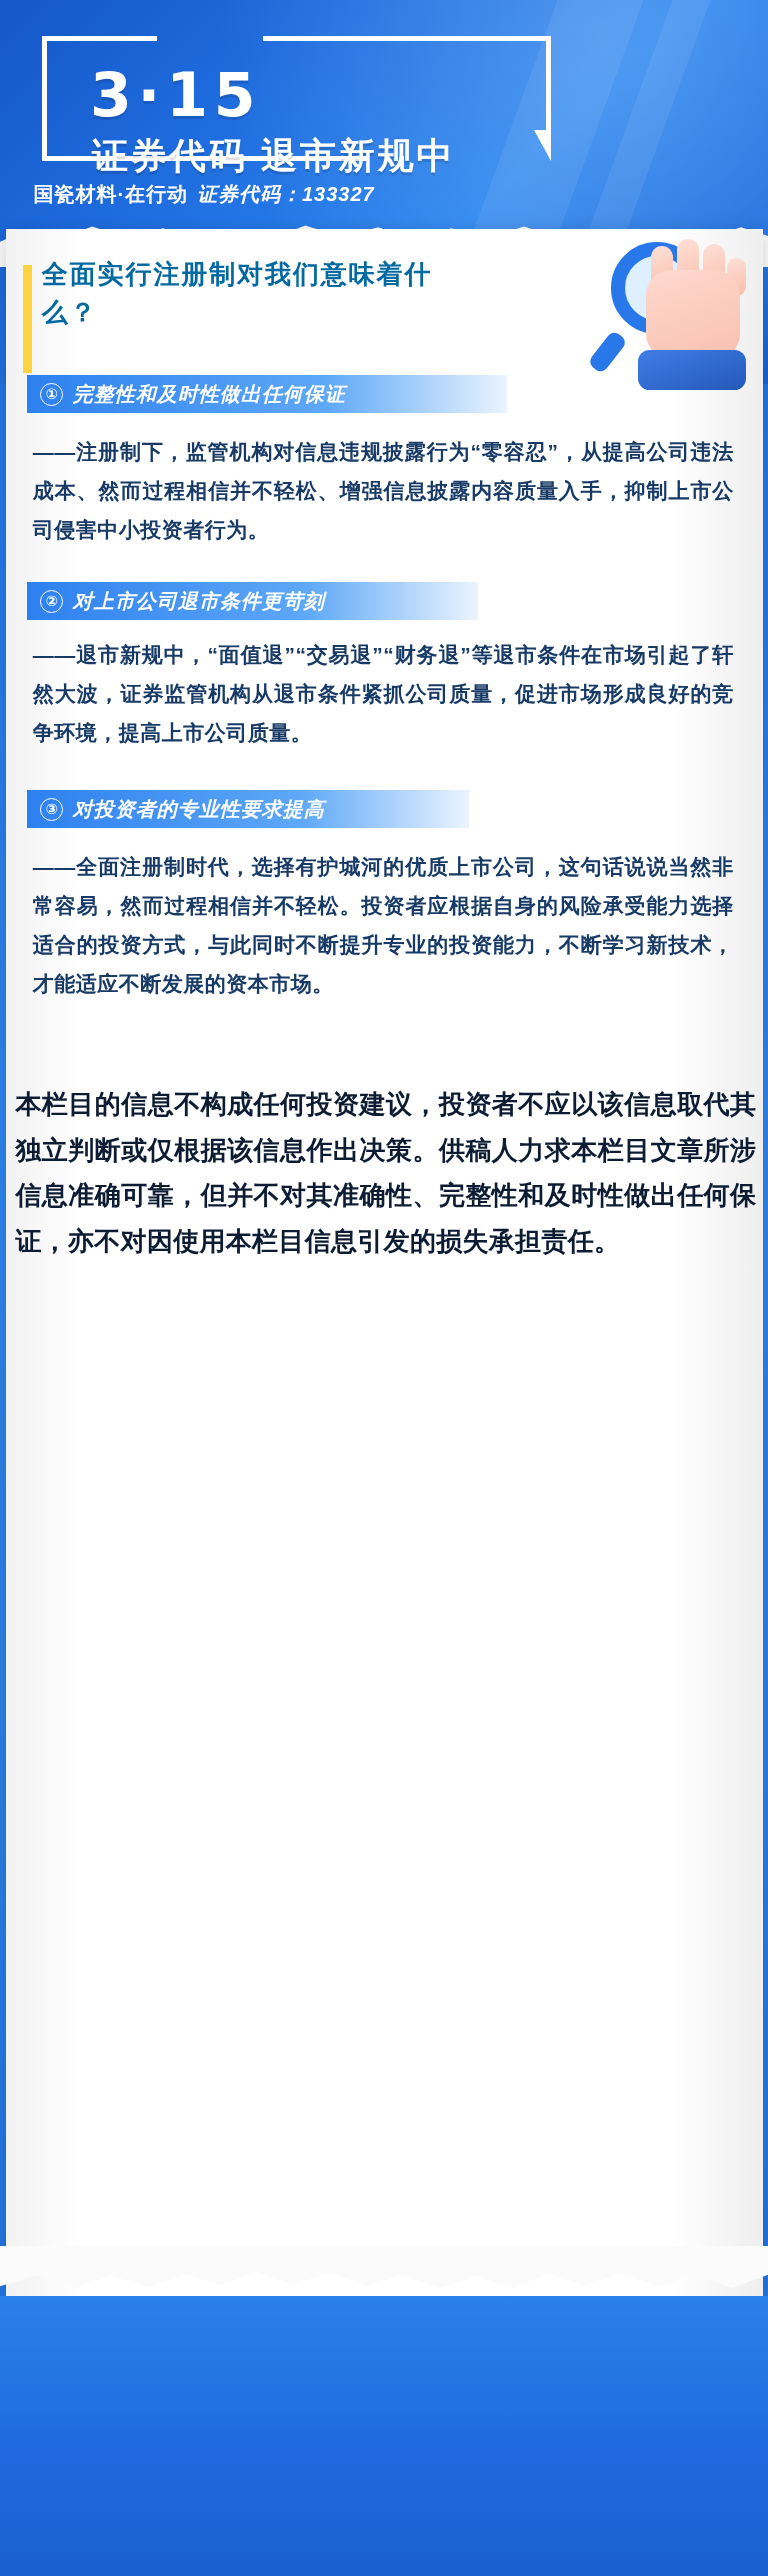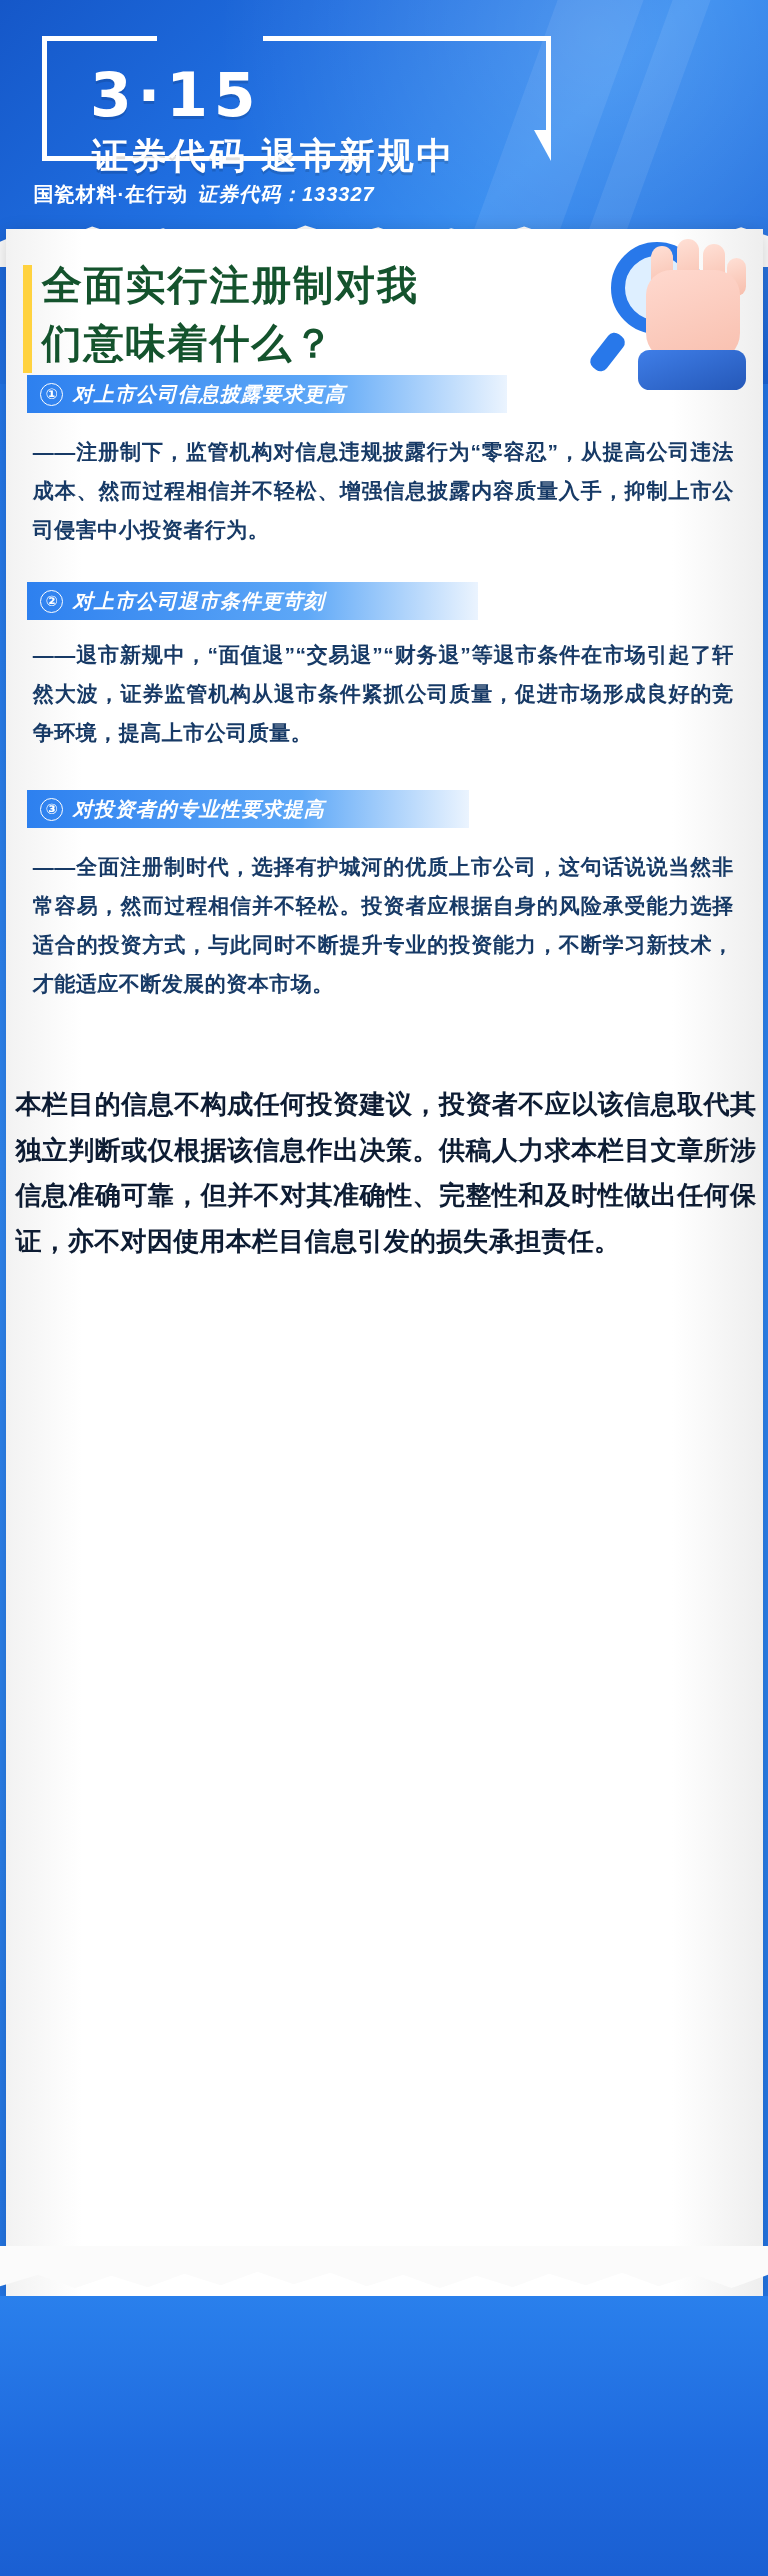--- a/index.html
+++ b/index.html
@@ -160,23 +160,23 @@
     width: 8.6px;
     height: 108px;
     background: #ffd23f;
   }
 
   .sec-heading {
     position: absolute;
     left: 36px;
     top: 27px;
     width: 413px;
-    font-size: 40px;
-    font-weight: 900;
-    color: #14532d;
+    font-size: 26px;
+    font-weight: 900;
+    color: #0369a1;
     line-height: 1.45;
     letter-spacing: 1.9px;
   }
 
   
   .illus {
     position: absolute;
     right: 13.4px;
     top: 5.8px;
     width: 211px;
@@ -362,21 +362,21 @@
       <div class="finger f1"></div>
       <div class="finger f2"></div>
       <div class="finger f3"></div>
       <div class="finger f4"></div>
       <div class="hand-palm"></div>
       <div class="cuff"></div>
     </div>
 
     <div class="ribbon" style="left:21px; top:146px; width:480px;">
       <div class="num">①</div>
-      <div class="rtext">对上市公司信息披露要求更高</div>
+      <div class="rtext">完整性和及时性做出任何保证</div>
     </div>
     <div class="para" style="left:27px; top:204px; width:701px;">——注册制下，监管机构对信息违规披露行为“零容忍”，从提高公司违法成本、然而过程相信并不轻松、增强信息披露内容质量入手，抑制上市公司侵害中小投资者行为。</div>
 
     <div class="ribbon" style="left:21px; top:353px; width:451px;">
       <div class="num">②</div>
       <div class="rtext">对上市公司退市条件更苛刻</div>
     </div>
     <div class="para" style="left:27px; top:407px; width:701px;">——退市新规中，“面值退”“交易退”“财务退”等退市条件在市场引起了轩然大波，证券监管机构从退市条件紧抓公司质量，促进市场形成良好的竞争环境，提高上市公司质量。</div>
 
     <div class="ribbon" style="left:21px; top:561px; width:442px;">

